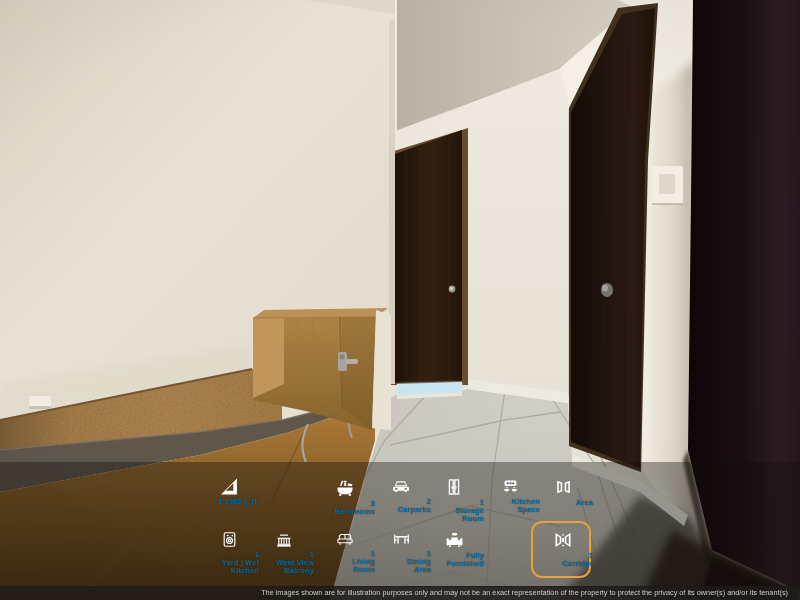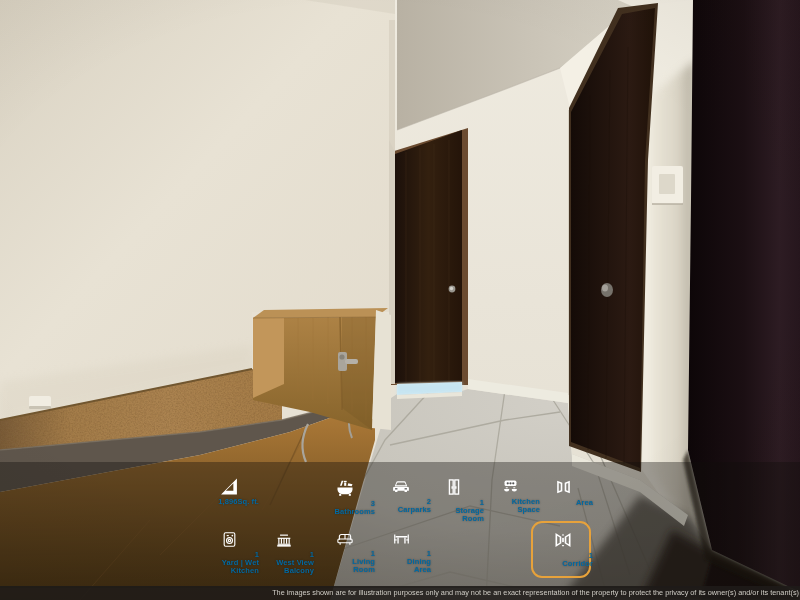--- a/index.html
+++ b/index.html
@@ -1,19 +1,19 @@
 <!DOCTYPE html>
 <html><head><meta charset="utf-8"><style>
 html,body{margin:0;padding:0}
 #s{position:relative;width:800px;height:600px;overflow:hidden;font-family:"Liberation Sans",sans-serif;background:#e7e1d4}
 #s > *{position:absolute}
 .wm{left:314px;top:330px;width:200px;color:rgba(255,255,255,0.78);font-size:20px;letter-spacing:1.5px;font-weight:400}
 .pg{left:640px;top:324px;width:160px;height:38px}
 .ov{left:0;top:462px;width:800px;height:126px;background:rgba(16,13,11,0.37)}
-.bar{left:0;top:586px;width:800px;height:14px;background:rgba(30,27,24,0.9);color:#cfccc5;font-size:7.3px;line-height:14px;text-align:right;padding-right:1px;box-sizing:border-box}
+.bar{left:0;top:586px;width:800px;height:14px;background:rgba(30,27,24,0.9);color:#cfccc5;font-size:7.3px;line-height:14px;text-align:right;padding-right:12px;box-sizing:border-box}
 .it{width:60px;margin-left:-30px;text-align:right;color:#0369a1}
 .it svg{display:block;margin:0 auto}
 .l{font-size:7.5px;line-height:8px;font-weight:bold;margin-top:2px;letter-spacing:0.1px;text-shadow:0 0 2px rgba(0,0,0,0.4)}
 .r1{top:477px}
 .r2{top:530px}
 .hl{left:531px;top:521px;width:60px;height:57px;border:2px solid #e7a23b;border-radius:11px;box-sizing:border-box}
 </style></head>
 <body>
 <div id="s">
 <svg width="800" height="600" viewBox="0 0 800 600" style="left:0;top:0">
@@ -341,20 +341,35 @@
           <rect x="15.7" y="10" width="1.8" height="8"></rect>
           <rect x="2.2" y="6" width="1.6" height="12"></rect>
           <rect x="2.2" y="12.5" width="3.5" height="1.5"></rect>
           <rect x="20.2" y="6" width="1.6" height="12"></rect>
           <rect x="18.3" y="12.5" width="3.5" height="1.5"></rect>
         </g>
       </svg>
 <div class="l">1<br>Dining<br>Area</div>
     </div>
 
+<div class="it r2" style="left:454px">
+<svg width="23" height="20" viewBox="0 0 24 24">
+        <g fill="#fff">
+          <rect x="9" y="3.5" width="6" height="3" rx="1"></rect>
+          <path d="M8,9 h8 v3 h-8 z"></path>
+          <rect x="7,14" width="0" height="0"></rect>
+          <path d="M6.5,12 h11 a1.5,1.5 0 0 1 1.5,1.5 v4.5 h-14 v-4.5 a1.5,1.5 0 0 1 1.5,-1.5 z"></path>
+          <rect x="2.5" y="10" width="2.8" height="8.5" rx="1"></rect>
+          <rect x="18.7" y="10" width="2.8" height="8.5" rx="1"></rect>
+          <rect x="5.5" y="18.5" width="2" height="2"></rect>
+          <rect x="16.5" y="18.5" width="2" height="2"></rect>
+        </g>
+      </svg>
+<div class="l">Fully<br>Furnished</div>
+    </div>
 
 
 <div class="it r2" style="left:563px">
 <svg width="22" height="20" viewBox="0 0 24 24">
         <g fill="#fff">
           <path d="M3,3.5 L10,8 L10,16 L3,20.5 Z M5,7 L8,8.8 L8,15.2 L5,17 Z" fill-rule="evenodd"></path>
           <path d="M21,3.5 L14,8 L14,16 L21,20.5 Z M19,7 L16,8.8 L16,15.2 L19,17 Z" fill-rule="evenodd"></path>
           <rect x="11" y="9.5" width="2" height="5"></rect>
           <path d="M12,4.5 l1.5,2 h-3 z"></path>
           <path d="M10.5,18 h3 l-1.5,2 z"></path>

